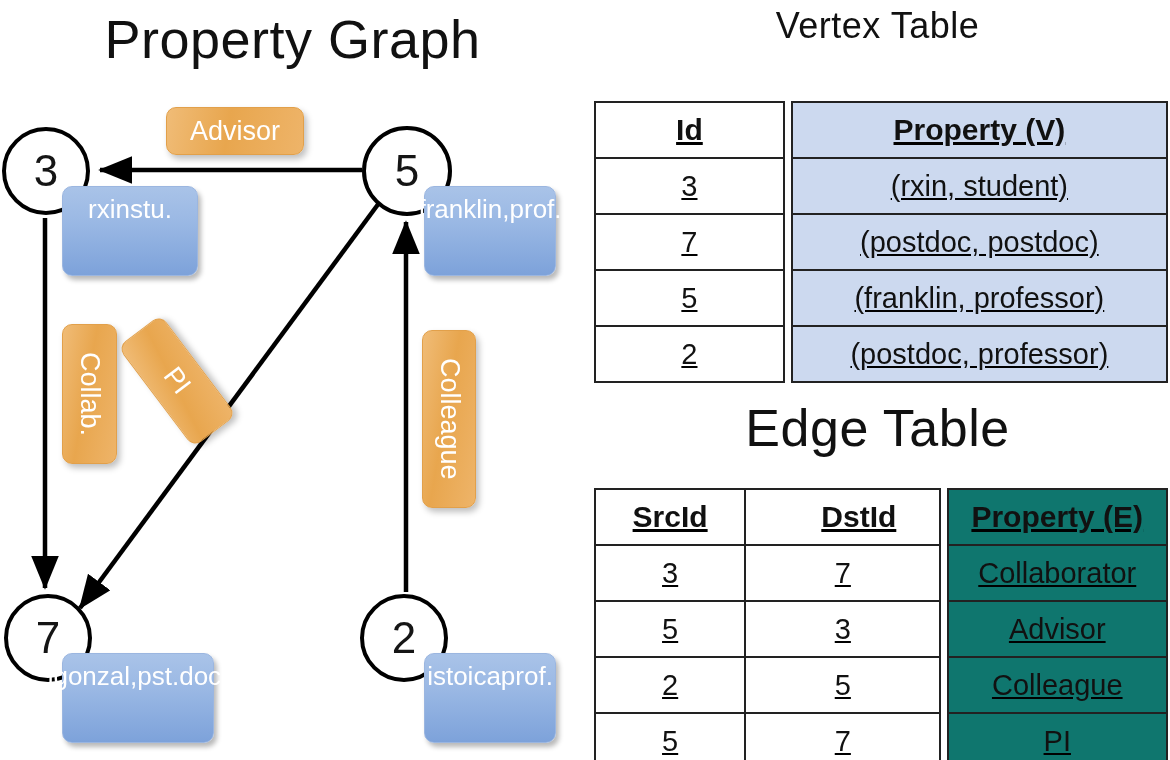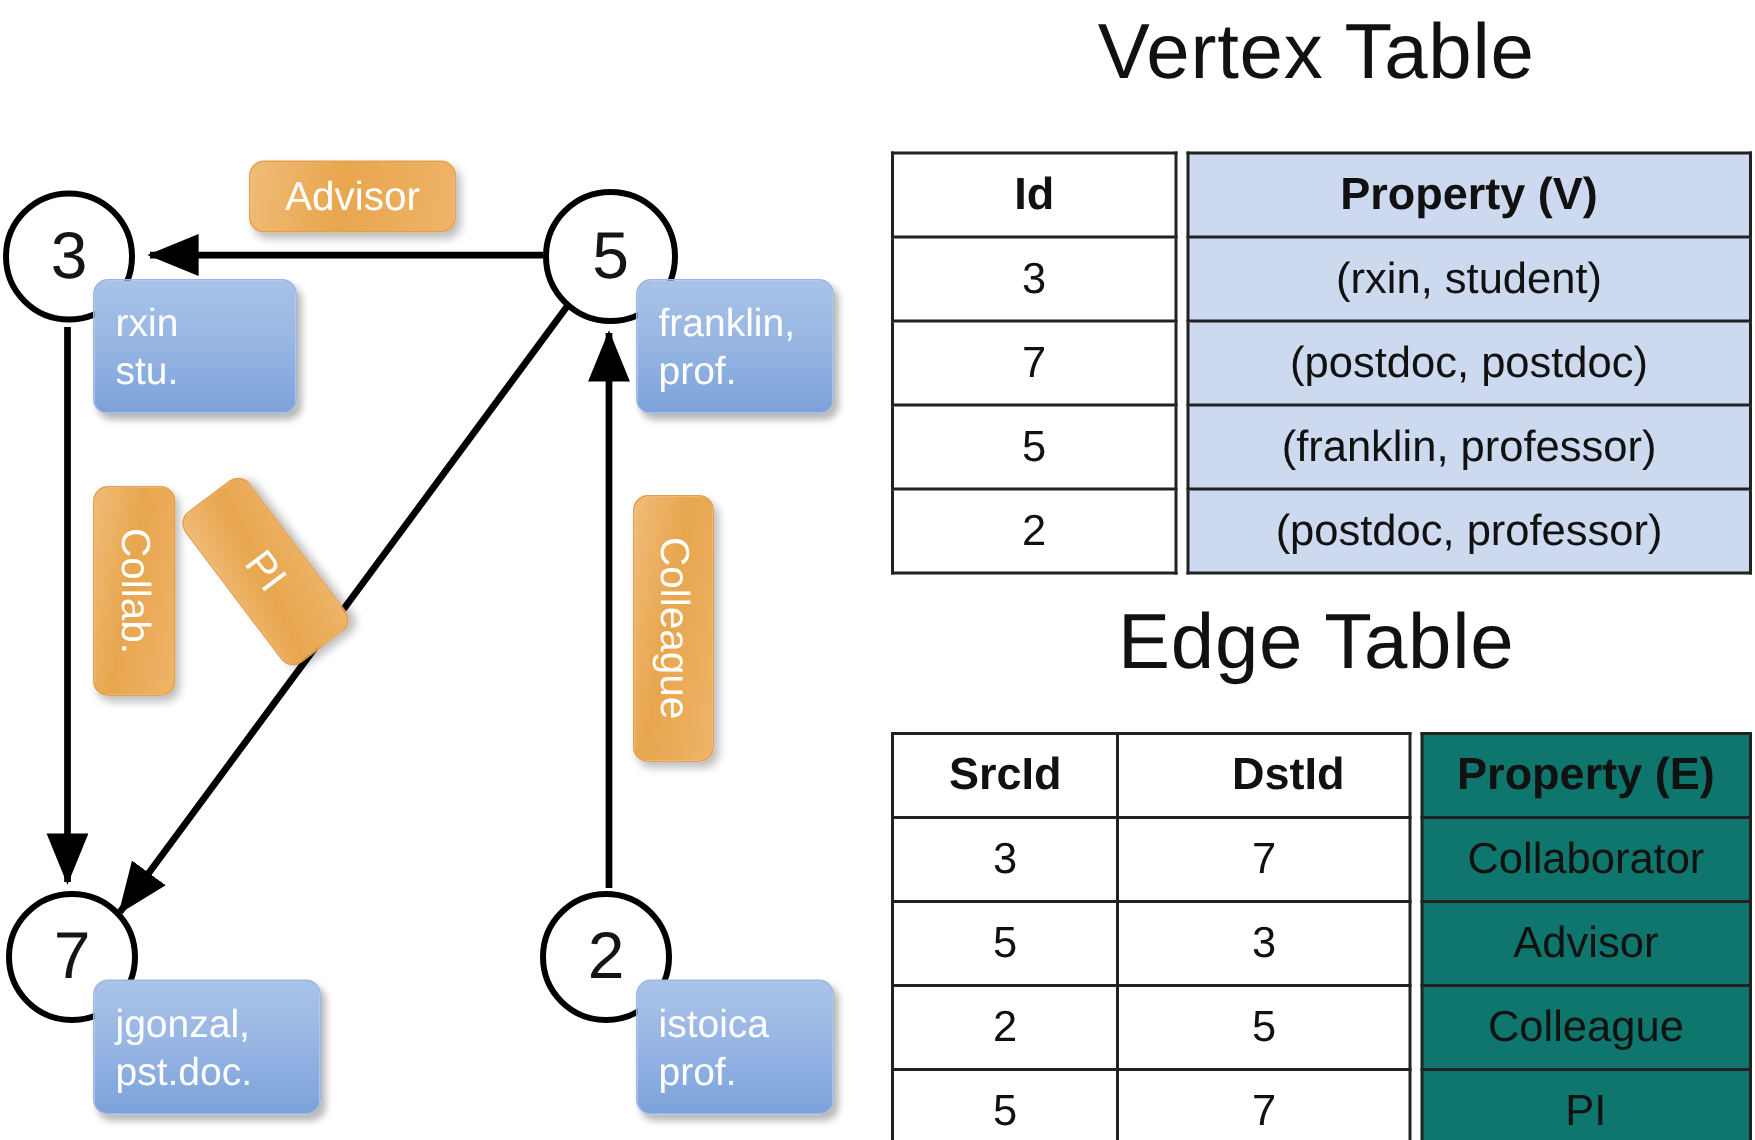--- a/index.html
+++ b/index.html
@@ -14,21 +14,21 @@
 
   
   .title{
     position:absolute;
     font-weight:400;
     color:#111111;
     white-space:nowrap;
     letter-spacing:0.5px;
   }
   #title-property-graph{left:0;top:8px;width:585px;text-align:center;font-size:54px;}
-  #title-vertex-table{left:585px;top:5px;width:585px;text-align:center;font-size:52px;}
+  #title-vertex-table{left:585px;top:5px;width:585px;text-align:center;font-size:36px;}
   #title-edge-table{left:585px;top:398px;width:585px;text-align:center;font-size:52px;}
 
   
   #graph-panel{position:absolute;left:0;top:0;width:585px;height:760px;}
   #graph-svg{position:absolute;left:0;top:0;}
 
   .node-circle{
     position:absolute;
     border:4px solid #000000;
     border-radius:50%;
@@ -40,21 +40,20 @@
   }
 
   .prop-box{
     position:absolute;
     border-radius:10px;
     box-sizing:border-box;
     color:#ffffff;
     box-shadow:3px 4px 5px rgba(0,0,0,0.28);
     line-height:1.25;
     display:flex;
-    flex-direction:column;
     justify-content:center;
   }
   .prop-box.blue{
     background:linear-gradient(to bottom,#a9c3e8 0%,#9ab8e4 40%,#7da2da 100%);
     border:1px solid #9bb6e0;
     font-size:26px;
     padding:6px 14px;
   }
   .edge-label{
     position:absolute;
@@ -67,40 +66,41 @@
     display:flex;align-items:center;justify-content:center;
     box-sizing:border-box;
   }
   .vert-text{
     writing-mode:vertical-rl;
     text-orientation:mixed;
     white-space:nowrap;
   }
 
   
-  .tbl{position:absolute;border-collapse:collapse;}
+  .tbl{position:absolute;border-collapse:collapse;text-decoration:underline;}
   .tbl td,.tbl th{
     border:2px solid #222222;
     text-align:center;
     font-weight:400;
     font-size:29px;
     color:#111111;
     padding:0;
     font-family:"Liberation Sans", sans-serif;
   }
   .tbl th{font-weight:700;font-size:30px;}
   .v-prop{background:#ccd9ef;margin-top:30px;}
   .e-prop{background:#0f766e;}
   .gap-col{border:none !important;background:transparent !important;width:6px;padding:0;}
 </style>
 </head>
 <body>
 
 <div class="root">
 
+  <div class="title" id="title-property-graph">Property Graph</div>
   <div class="title" id="title-vertex-table">Vertex Table</div>
   <div class="title" id="title-edge-table">Edge Table</div>
 
   <div id="graph-panel">
 
     <svg id="graph-svg" width="585" height="760">
       <defs>
         <marker id="arrowhead" markerWidth="9" markerHeight="9" refX="7.2" refY="3.1" orient="auto" markerUnits="strokeWidth">
           <path d="M0,0 L7.6,3.1 L0,6.2 z" fill="#000000"></path>
         </marker>

